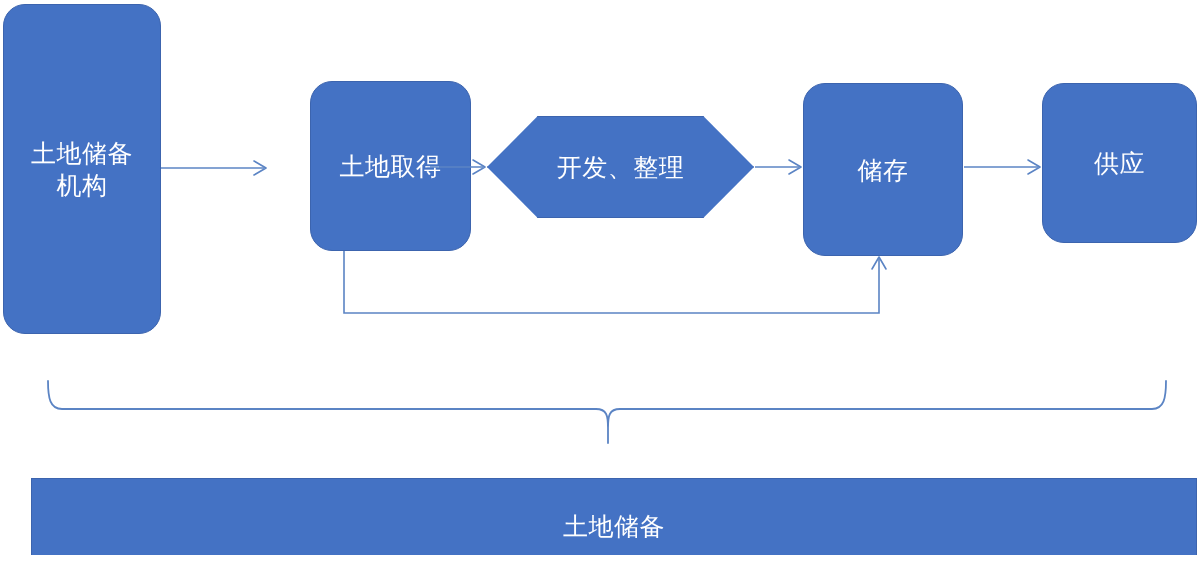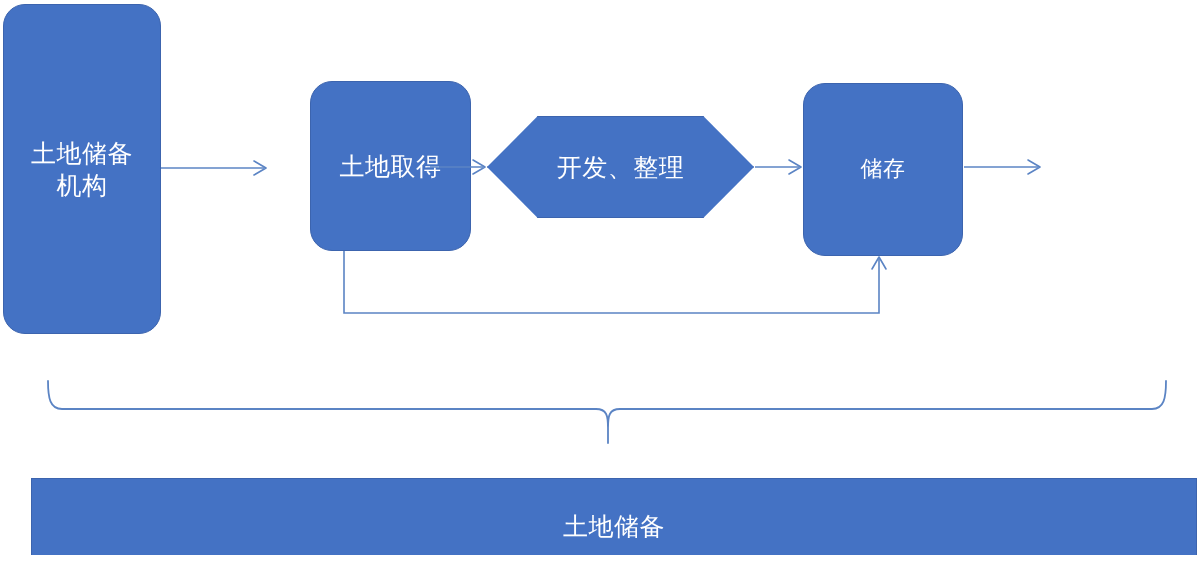--- a/index.html
+++ b/index.html
@@ -58,21 +58,21 @@
     border: 1px solid #3C64AE;
     clip-path: polygon(0% 50%, 19% 0%, 81% 0%, 100% 50%, 81% 100%, 19% 100%);
     z-index: 0;
   }
   #node-hex .hexlabel {
     position: relative;
     z-index: 1;
   }
   #node-store {
     left: 803px; top: 83px; width: 160px; height: 173px;
-    font-size: 22px;
+    font-size: 25px;
     text-align: center;
   }
   #node-supply {
     left: 1042px; top: 83px; width: 155px; height: 160px;
     font-size: 25px;
   }
   #node-bottom-bar {
     left: 31px; top: 478px; width: 1166px; height: 96px;
     border-radius: 0;
     font-size: 25px;
@@ -155,16 +155,17 @@
 
   <div class="node rounded" id="node-acquire">土地取得</div>
 
   <div class="node" id="node-hex">
     <span class="hexbg"></span>
     <span class="hexlabel">开发、整理</span>
   </div>
 
   <div class="node rounded" id="node-store">储存</div>
 
+  <div class="node rounded" id="node-supply">供应</div>
 
   <div class="node" id="node-bottom-bar">土地储备</div>
 
 </div>
 
 </body></html>

